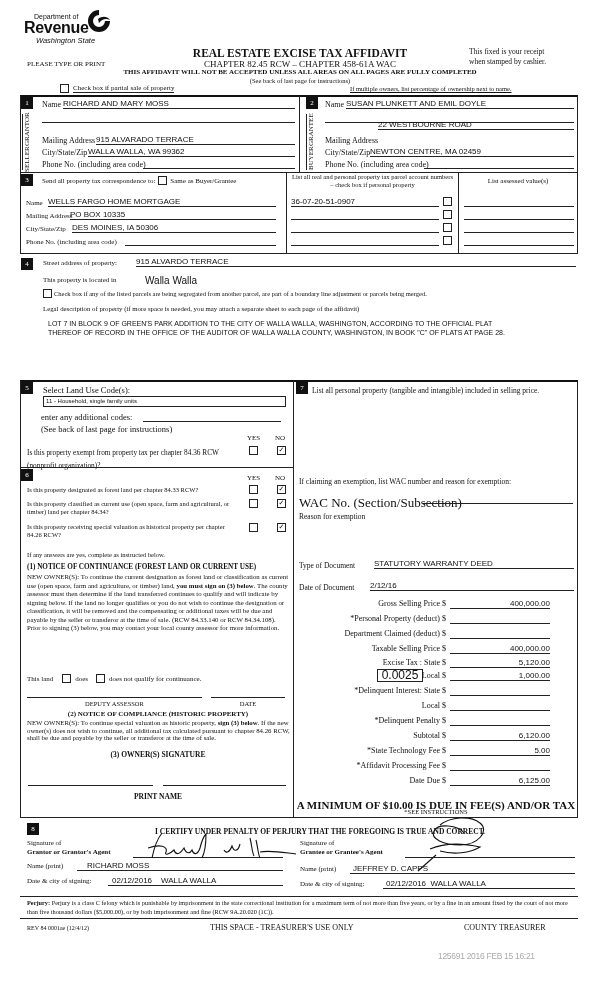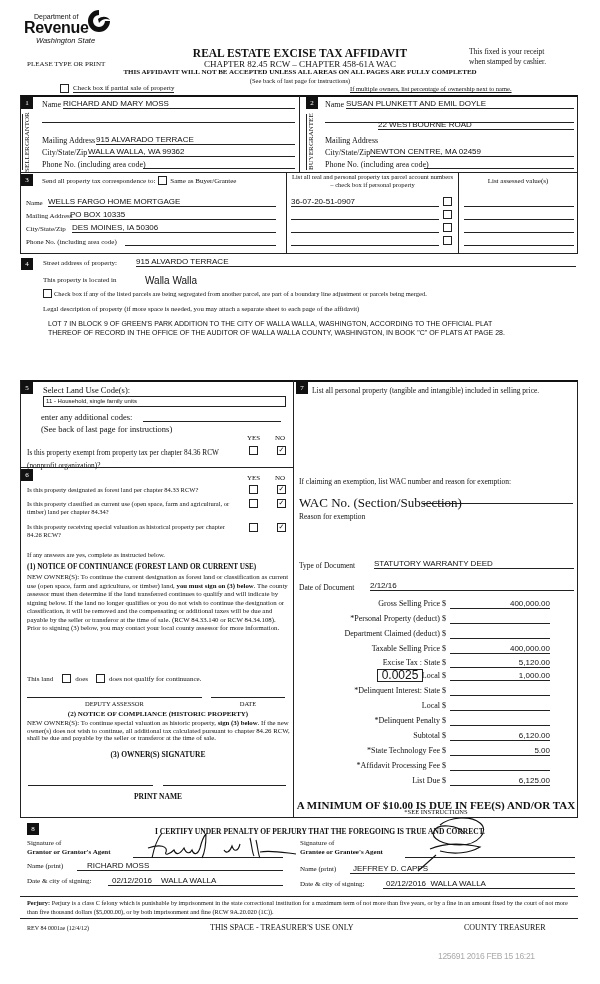--- a/index.html
+++ b/index.html
@@ -250,21 +250,21 @@
   <span class="ml">*State Technology Fee</span>
     <span class="md">$</span>
   <span class="mv">5.00</span>
 </div>
 <div class="money-row" style="top:761px;">
   <span class="ml">*Affidavit Processing Fee</span>
     <span class="md">$</span>
   <span class="mv"></span>
 </div>
 <div class="money-row" style="top:776px;">
-  <span class="ml">List Due</span>
+  <span class="ml">Date Due</span>
     <span class="md">$</span>
   <span class="mv">6,125.00</span>
 </div>
 <div class="abs b center" style="left:296px;top:799px;width:280px;font-size:11px;">A MINIMUM OF $10.00 IS DUE IN FEE(S) AND/OR TAX</div>
 <div class="abs center" style="left:296px;top:808px;width:280px;font-size:6.5px;">*SEE INSTRUCTIONS</div>
 
 <div class="abs" style="left:20px;top:817px;width:558px;height:1px;background:#222;"></div>
 <div class="abs num" style="left:27px;top:823px;">8</div>
 <div class="abs b center" style="left:100px;top:827px;width:440px;font-size:7.5px;">I CERTIFY UNDER PENALTY OF PERJURY THAT THE FOREGOING IS TRUE AND CORRECT.</div>
 

